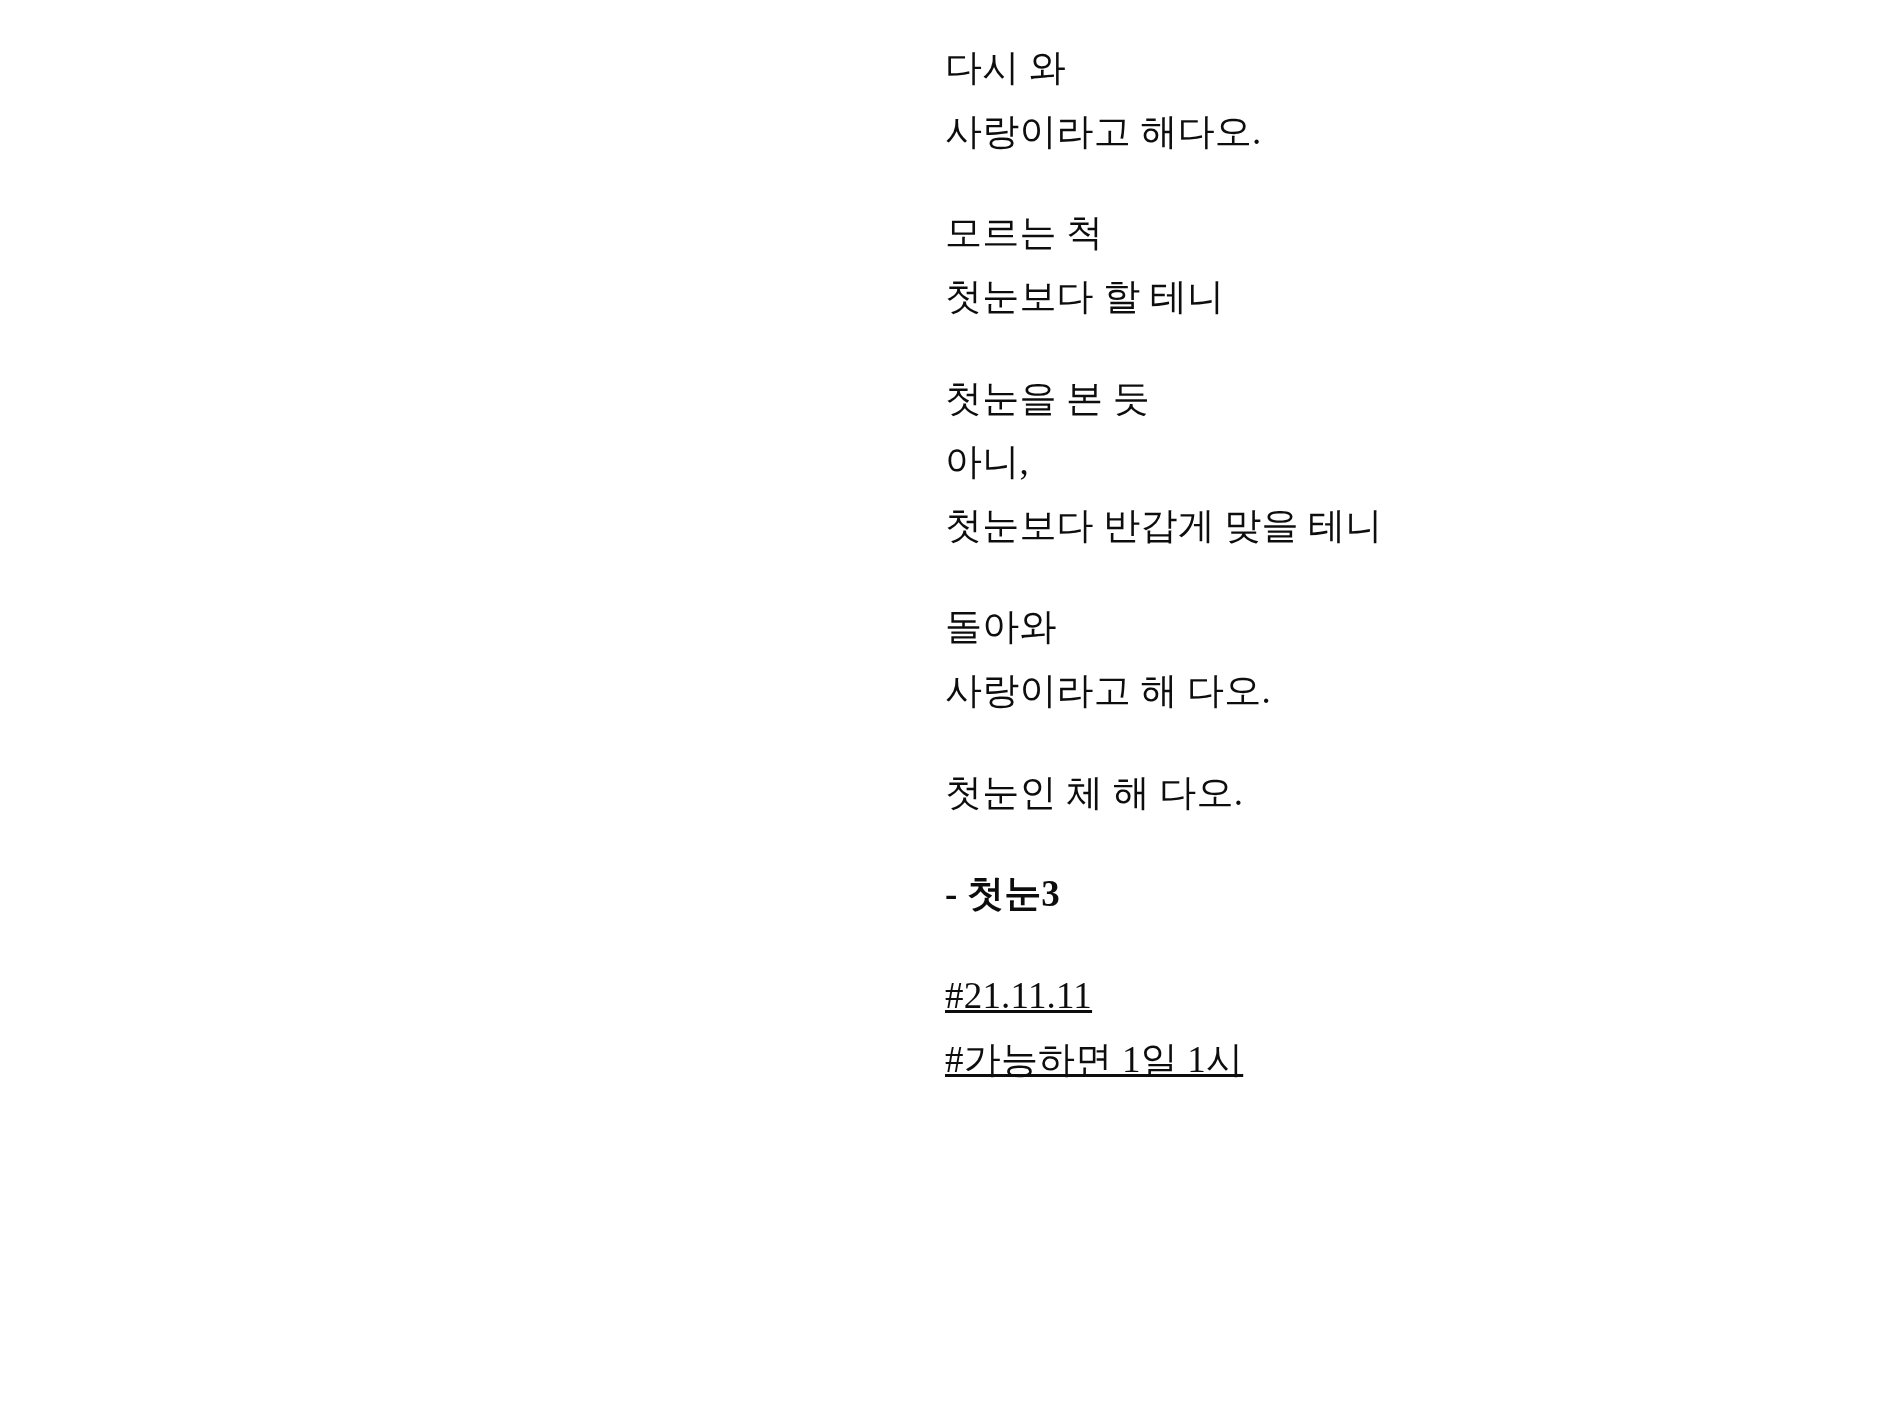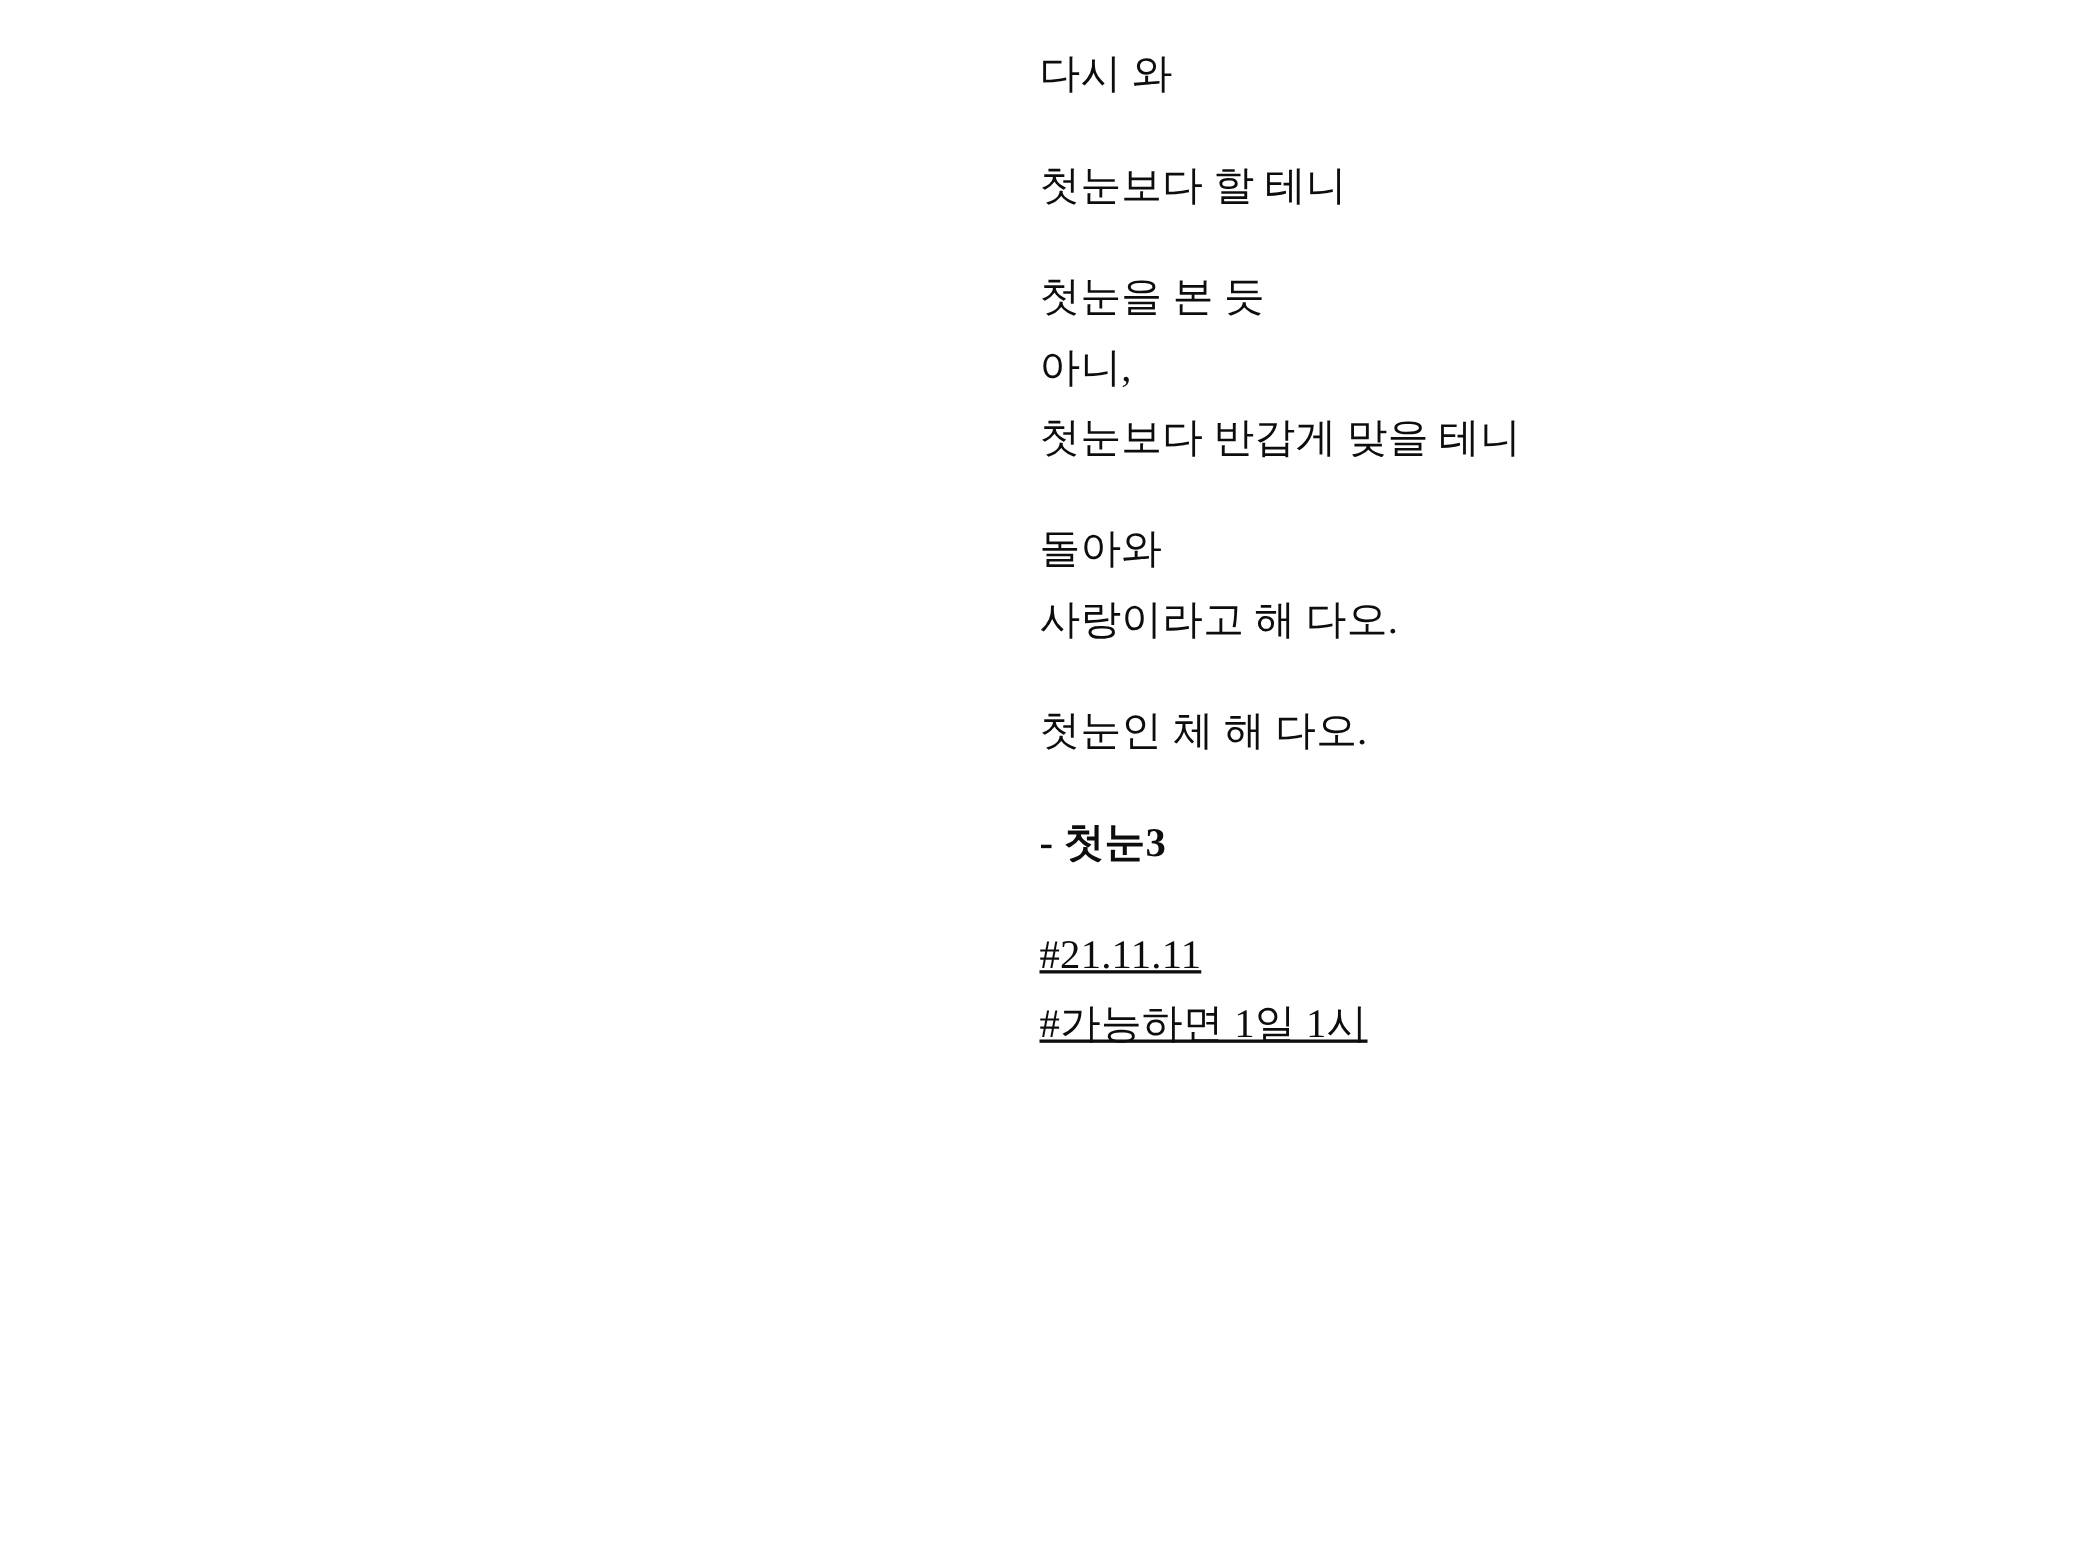--- a/index.html
+++ b/index.html
@@ -50,23 +50,25 @@
   }
 </style>
 </head>
 <body>
 
 <div class="page">
   <div class="poem">
 
     <div class="stanza">
       <div class="line">다시 와</div>
+      <div class="line">사랑이라고 해다오.</div>
     </div>
 
     <div class="stanza">
+      <div class="line">모르는 척</div>
       <div class="line">첫눈보다 할 테니</div>
     </div>
 
     <div class="stanza">
       <div class="line">첫눈을 본 듯</div>
       <div class="line">아니,</div>
       <div class="line">첫눈보다 반갑게 맞을 테니</div>
     </div>
 
     <div class="stanza">

